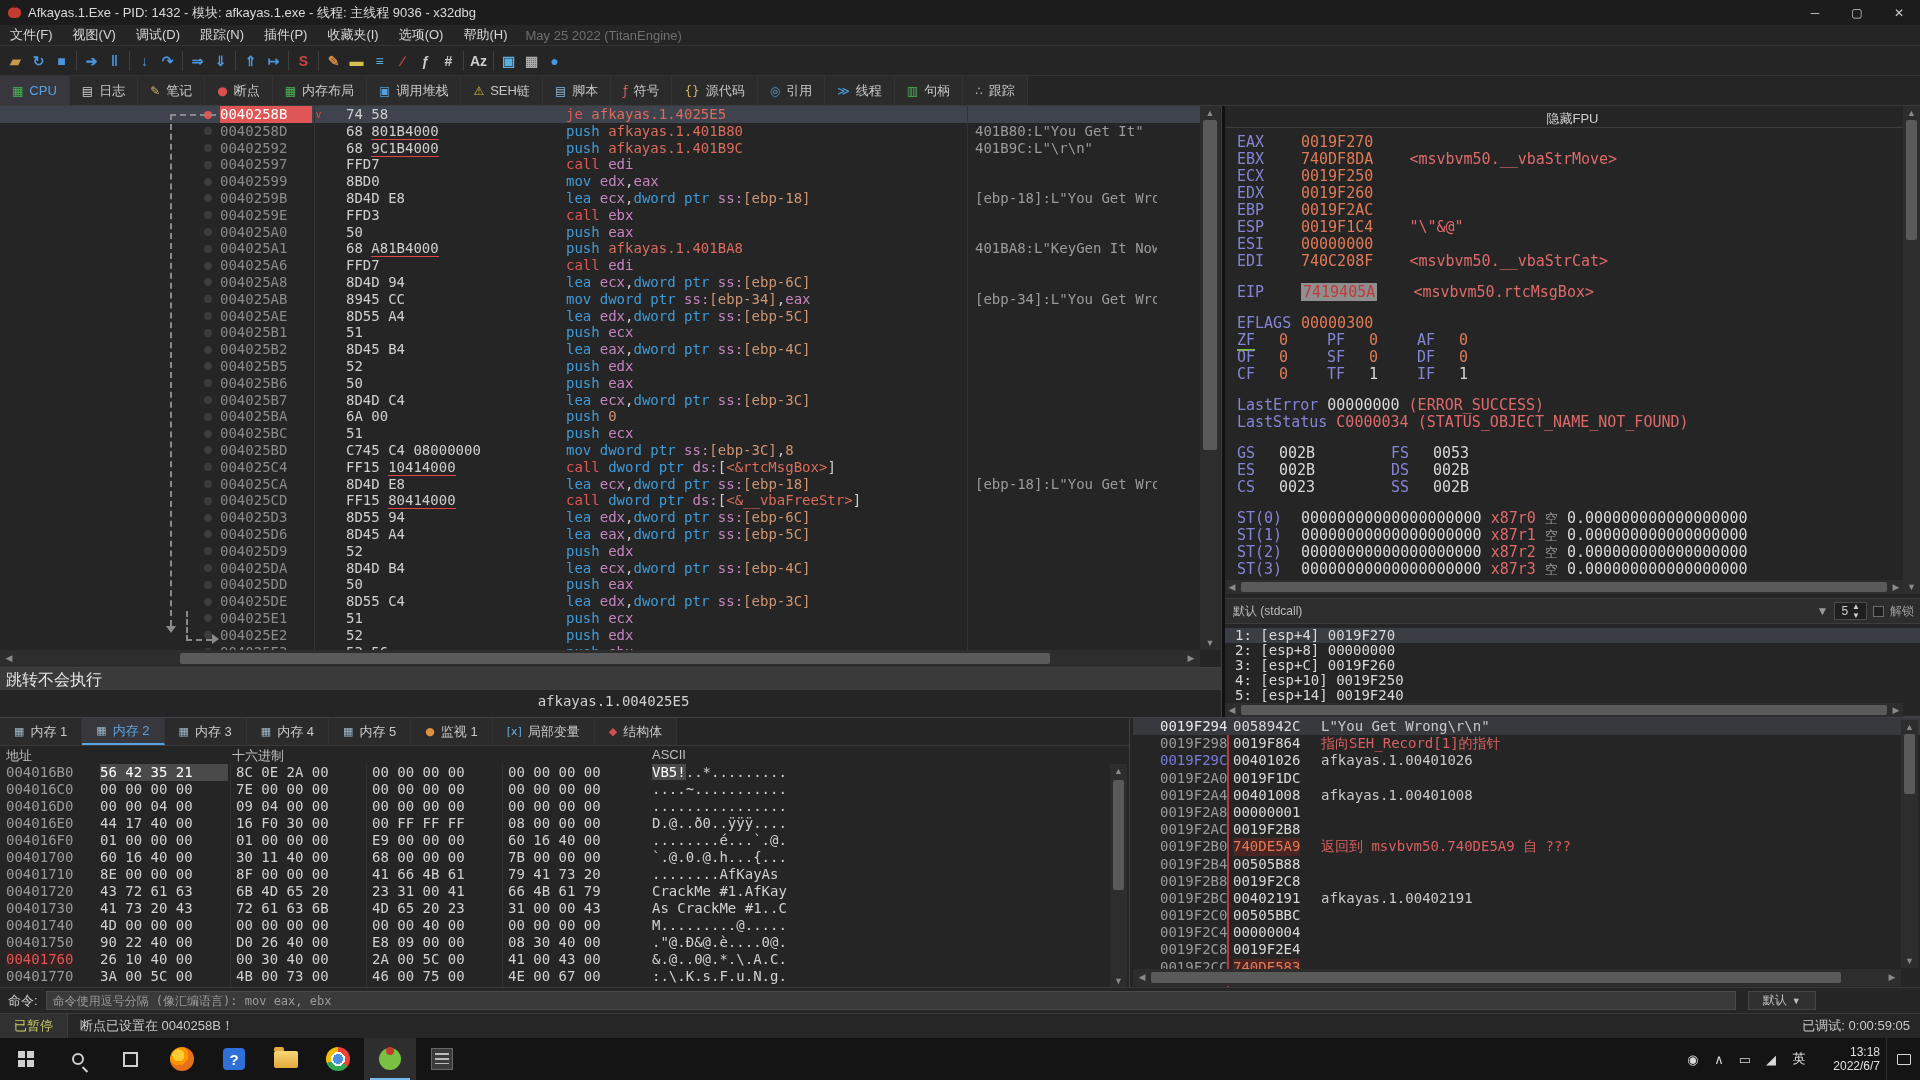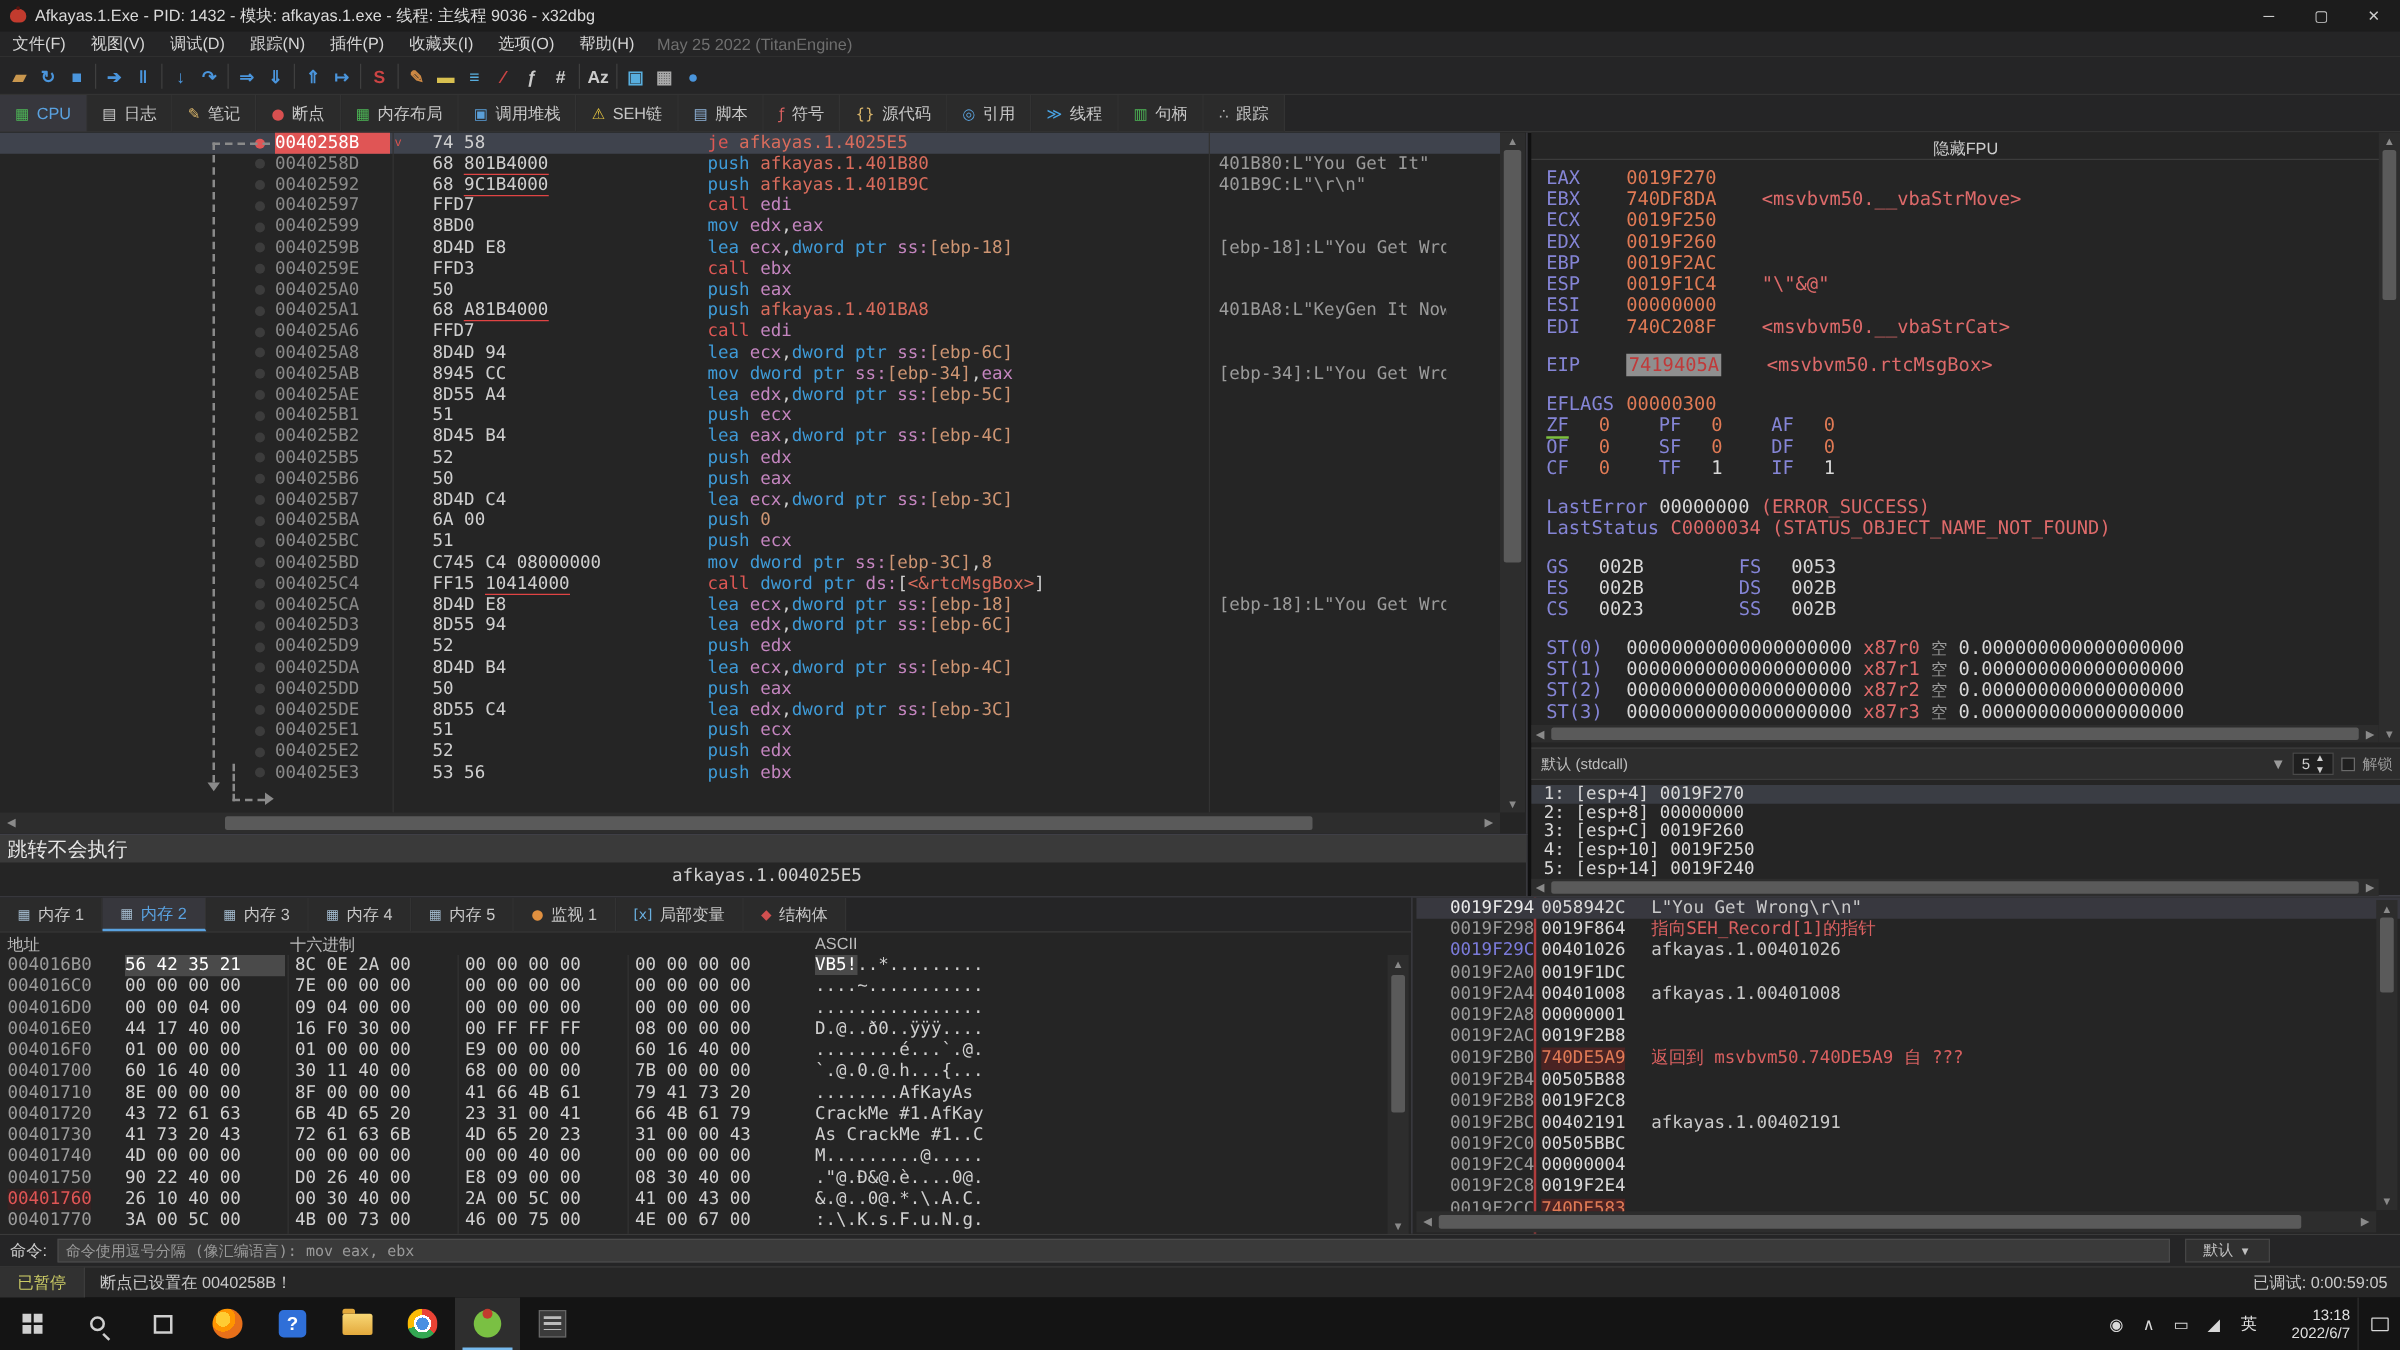--- a/index.html
+++ b/index.html
@@ -291,21 +291,23 @@
         <div class="drow"><span class="gdot"></span><span class="da">004025B1</span><span class="db">51</span><span class="di"><span class="m">push</span> <span class="r">ecx</span></span></div>
         <div class="drow"><span class="gdot"></span><span class="da">004025B2</span><span class="db">8D45 B4</span><span class="di"><span class="m">lea</span> <span class="r">eax</span>,<span class="m">dword</span> <span class="m">ptr</span> <span class="r">ss:</span><span class="n">[ebp-4C]</span></span></div>
         <div class="drow"><span class="gdot"></span><span class="da">004025B5</span><span class="db">52</span><span class="di"><span class="m">push</span> <span class="r">edx</span></span></div>
         <div class="drow"><span class="gdot"></span><span class="da">004025B6</span><span class="db">50</span><span class="di"><span class="m">push</span> <span class="r">eax</span></span></div>
         <div class="drow"><span class="gdot"></span><span class="da">004025B7</span><span class="db">8D4D C4</span><span class="di"><span class="m">lea</span> <span class="r">ecx</span>,<span class="m">dword</span> <span class="m">ptr</span> <span class="r">ss:</span><span class="n">[ebp-3C]</span></span></div>
         <div class="drow"><span class="gdot"></span><span class="da">004025BA</span><span class="db">6A 00</span><span class="di"><span class="m">push</span> <span class="n">0</span></span></div>
         <div class="drow"><span class="gdot"></span><span class="da">004025BC</span><span class="db">51</span><span class="di"><span class="m">push</span> <span class="r">ecx</span></span></div>
         <div class="drow"><span class="gdot"></span><span class="da">004025BD</span><span class="db">C745 C4 08000000</span><span class="di"><span class="m">mov</span> <span class="m">dword</span> <span class="m">ptr</span> <span class="r">ss:</span><span class="n">[ebp-3C]</span>,<span class="n">8</span></span></div>
         <div class="drow"><span class="gdot"></span><span class="da">004025C4</span><span class="db">FF15 <span class="ured">10414000</span></span><span class="di"><span class="c">call</span> <span class="m">dword</span> <span class="m">ptr</span> <span class="r">ds:</span><span class="t">[</span><span class="s">&lt;&amp;rtcMsgBox&gt;</span><span class="t">]</span></span></div>
         <div class="drow"><span class="gdot"></span><span class="da">004025CA</span><span class="db">8D4D E8</span><span class="di"><span class="m">lea</span> <span class="r">ecx</span>,<span class="m">dword</span> <span class="m">ptr</span> <span class="r">ss:</span><span class="n">[ebp-18]</span></span><span class="dc">[ebp-18]:L"You Get Wrong</span></div>
+        <div class="drow"><span class="gdot"></span><span class="da">004025CD</span><span class="db">FF15 <span class="ured">80414000</span></span><span class="di"><span class="c">call</span> <span class="m">dword</span> <span class="m">ptr</span> <span class="r">ds:</span><span class="t">[</span><span class="s">&lt;&amp;__vbaFreeStr&gt;</span><span class="t">]</span></span></div>
         <div class="drow"><span class="gdot"></span><span class="da">004025D3</span><span class="db">8D55 94</span><span class="di"><span class="m">lea</span> <span class="r">edx</span>,<span class="m">dword</span> <span class="m">ptr</span> <span class="r">ss:</span><span class="n">[ebp-6C]</span></span></div>
+        <div class="drow"><span class="gdot"></span><span class="da">004025D6</span><span class="db">8D45 A4</span><span class="di"><span class="m">lea</span> <span class="r">eax</span>,<span class="m">dword</span> <span class="m">ptr</span> <span class="r">ss:</span><span class="n">[ebp-5C]</span></span></div>
         <div class="drow"><span class="gdot"></span><span class="da">004025D9</span><span class="db">52</span><span class="di"><span class="m">push</span> <span class="r">edx</span></span></div>
         <div class="drow"><span class="gdot"></span><span class="da">004025DA</span><span class="db">8D4D B4</span><span class="di"><span class="m">lea</span> <span class="r">ecx</span>,<span class="m">dword</span> <span class="m">ptr</span> <span class="r">ss:</span><span class="n">[ebp-4C]</span></span></div>
         <div class="drow"><span class="gdot"></span><span class="da">004025DD</span><span class="db">50</span><span class="di"><span class="m">push</span> <span class="r">eax</span></span></div>
         <div class="drow"><span class="gdot"></span><span class="da">004025DE</span><span class="db">8D55 C4</span><span class="di"><span class="m">lea</span> <span class="r">edx</span>,<span class="m">dword</span> <span class="m">ptr</span> <span class="r">ss:</span><span class="n">[ebp-3C]</span></span></div>
         <div class="drow"><span class="gdot"></span><span class="da">004025E1</span><span class="db">51</span><span class="di"><span class="m">push</span> <span class="r">ecx</span></span></div>
         <div class="drow"><span class="gdot"></span><span class="da">004025E2</span><span class="db">52</span><span class="di"><span class="m">push</span> <span class="r">edx</span></span></div>
         <div class="drow"><span class="gdot"></span><span class="da">004025E3</span><span class="db">53 56</span><span class="di"><span class="m">push</span> <span class="r">ebx</span></span></div>
       </div>
     <div class="colsep" style="left:314px"></div>
     <div class="colsep" style="left:967px"></div>

